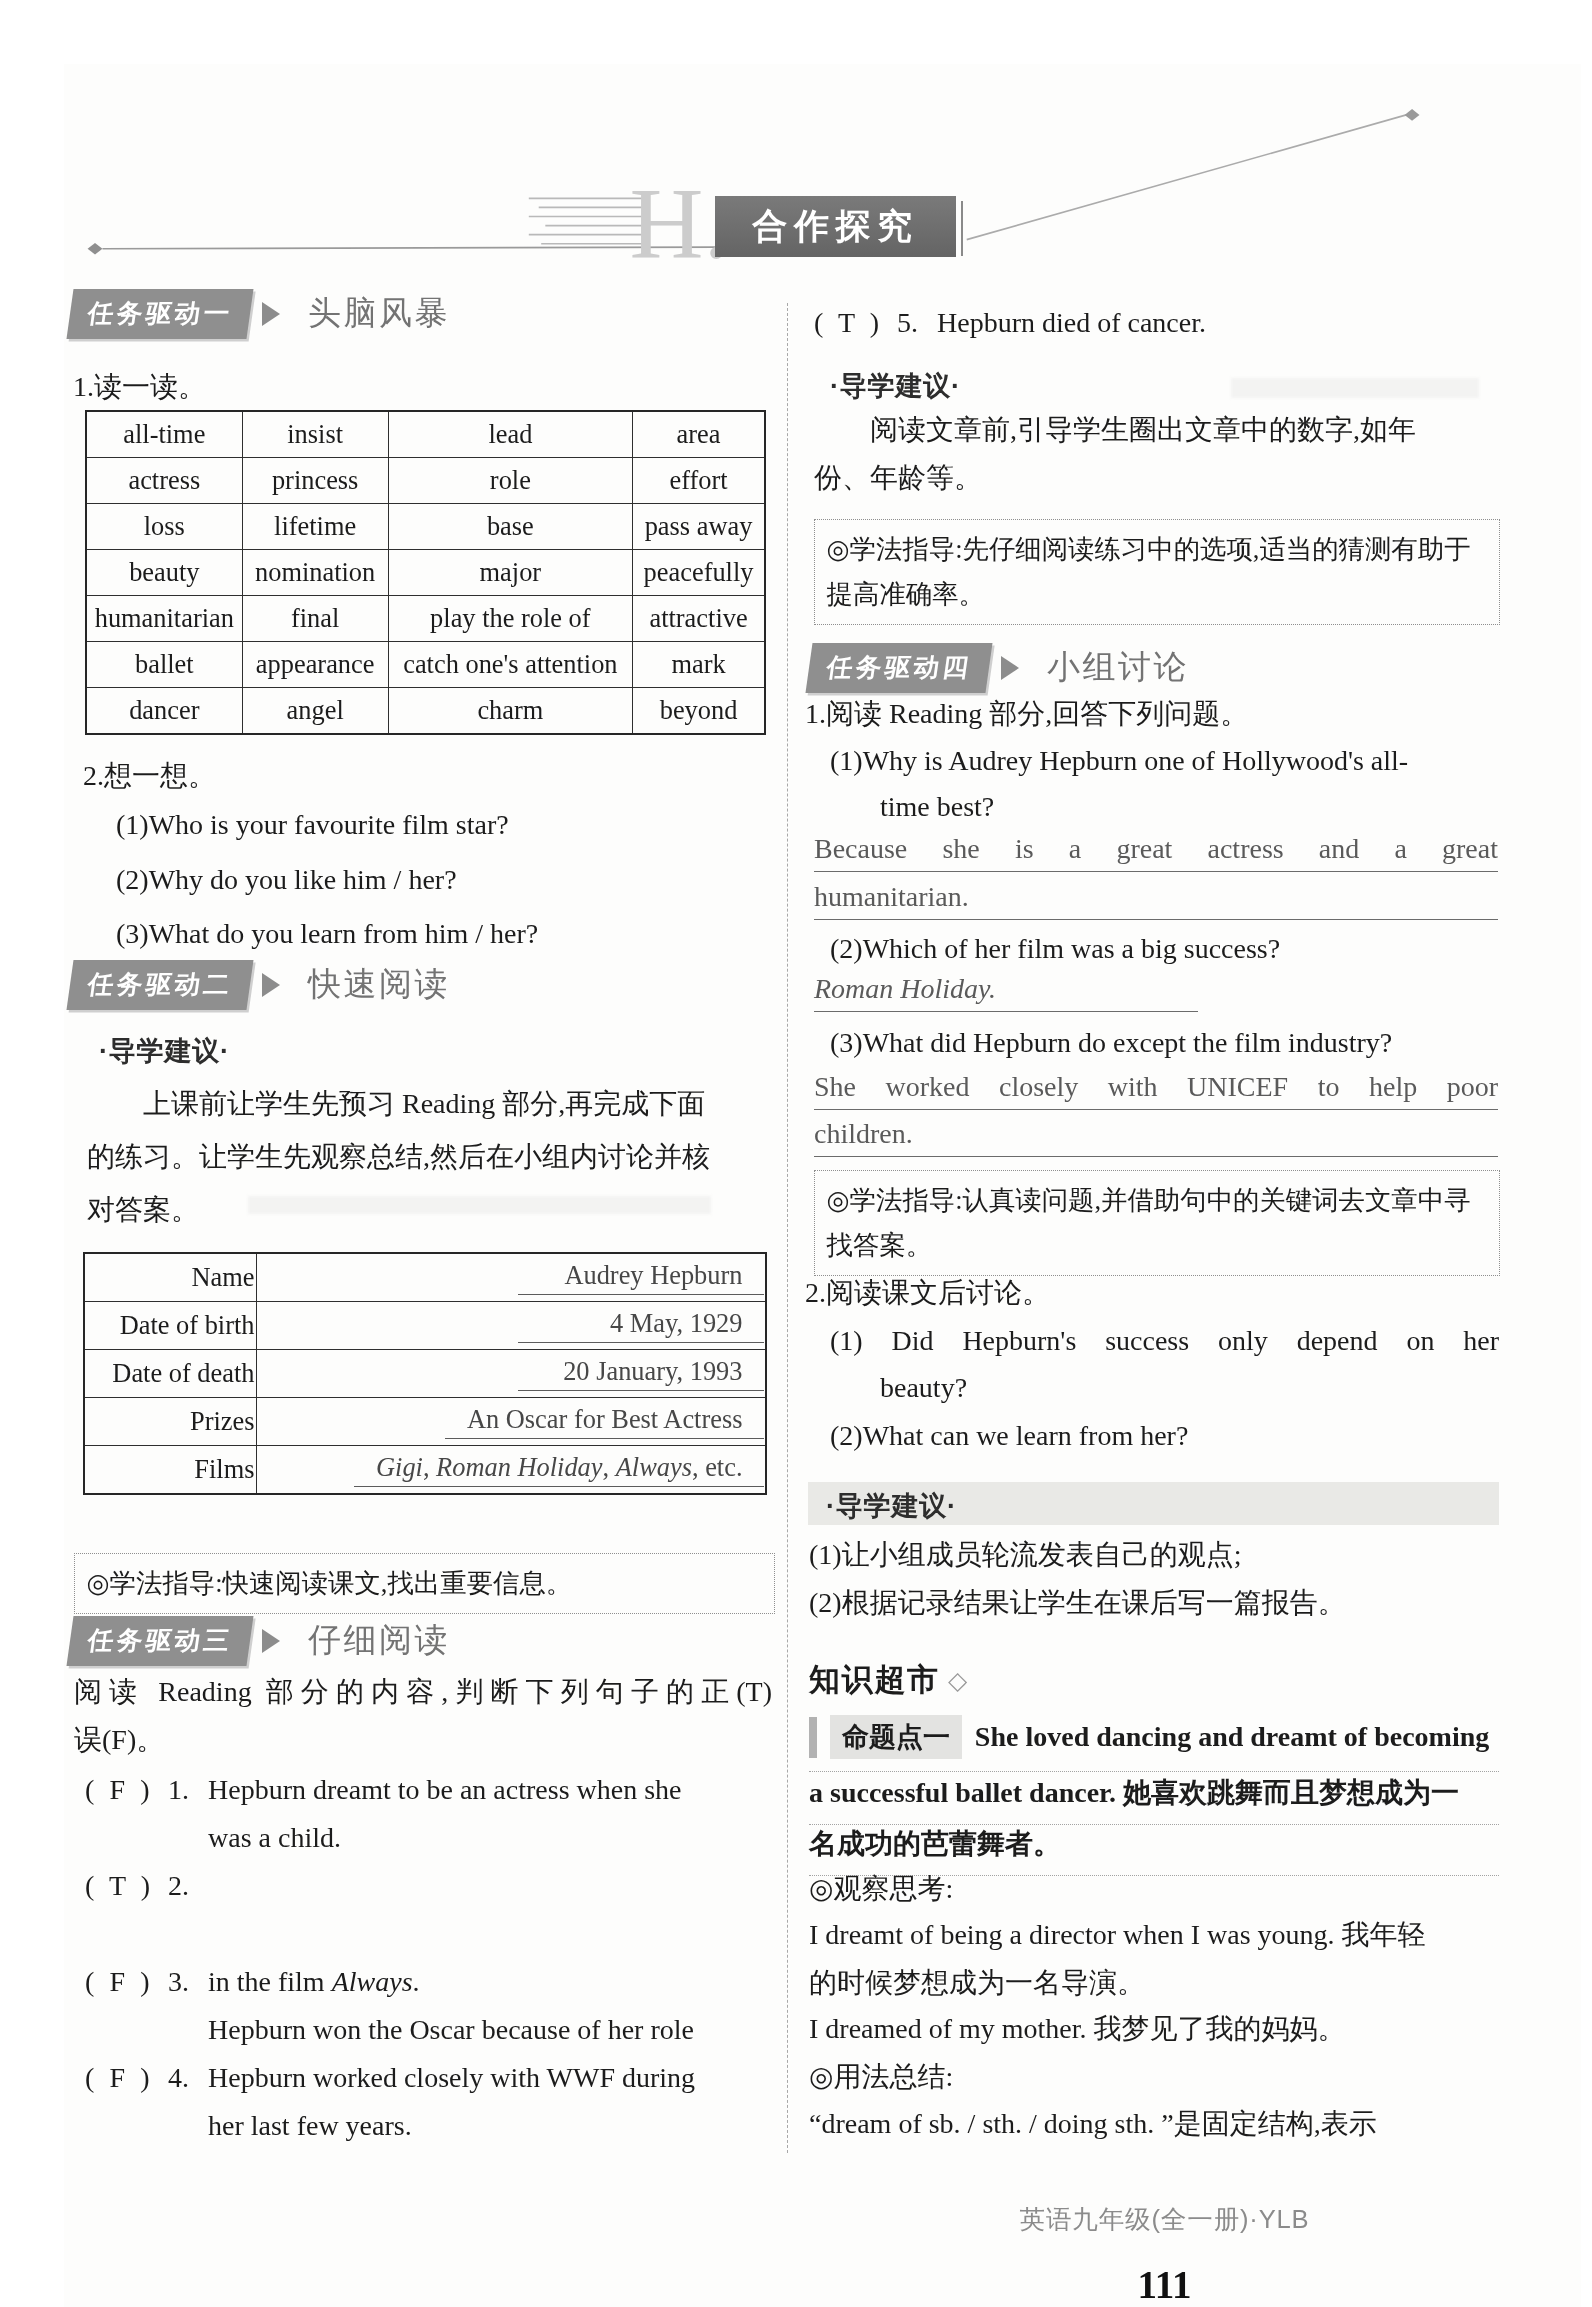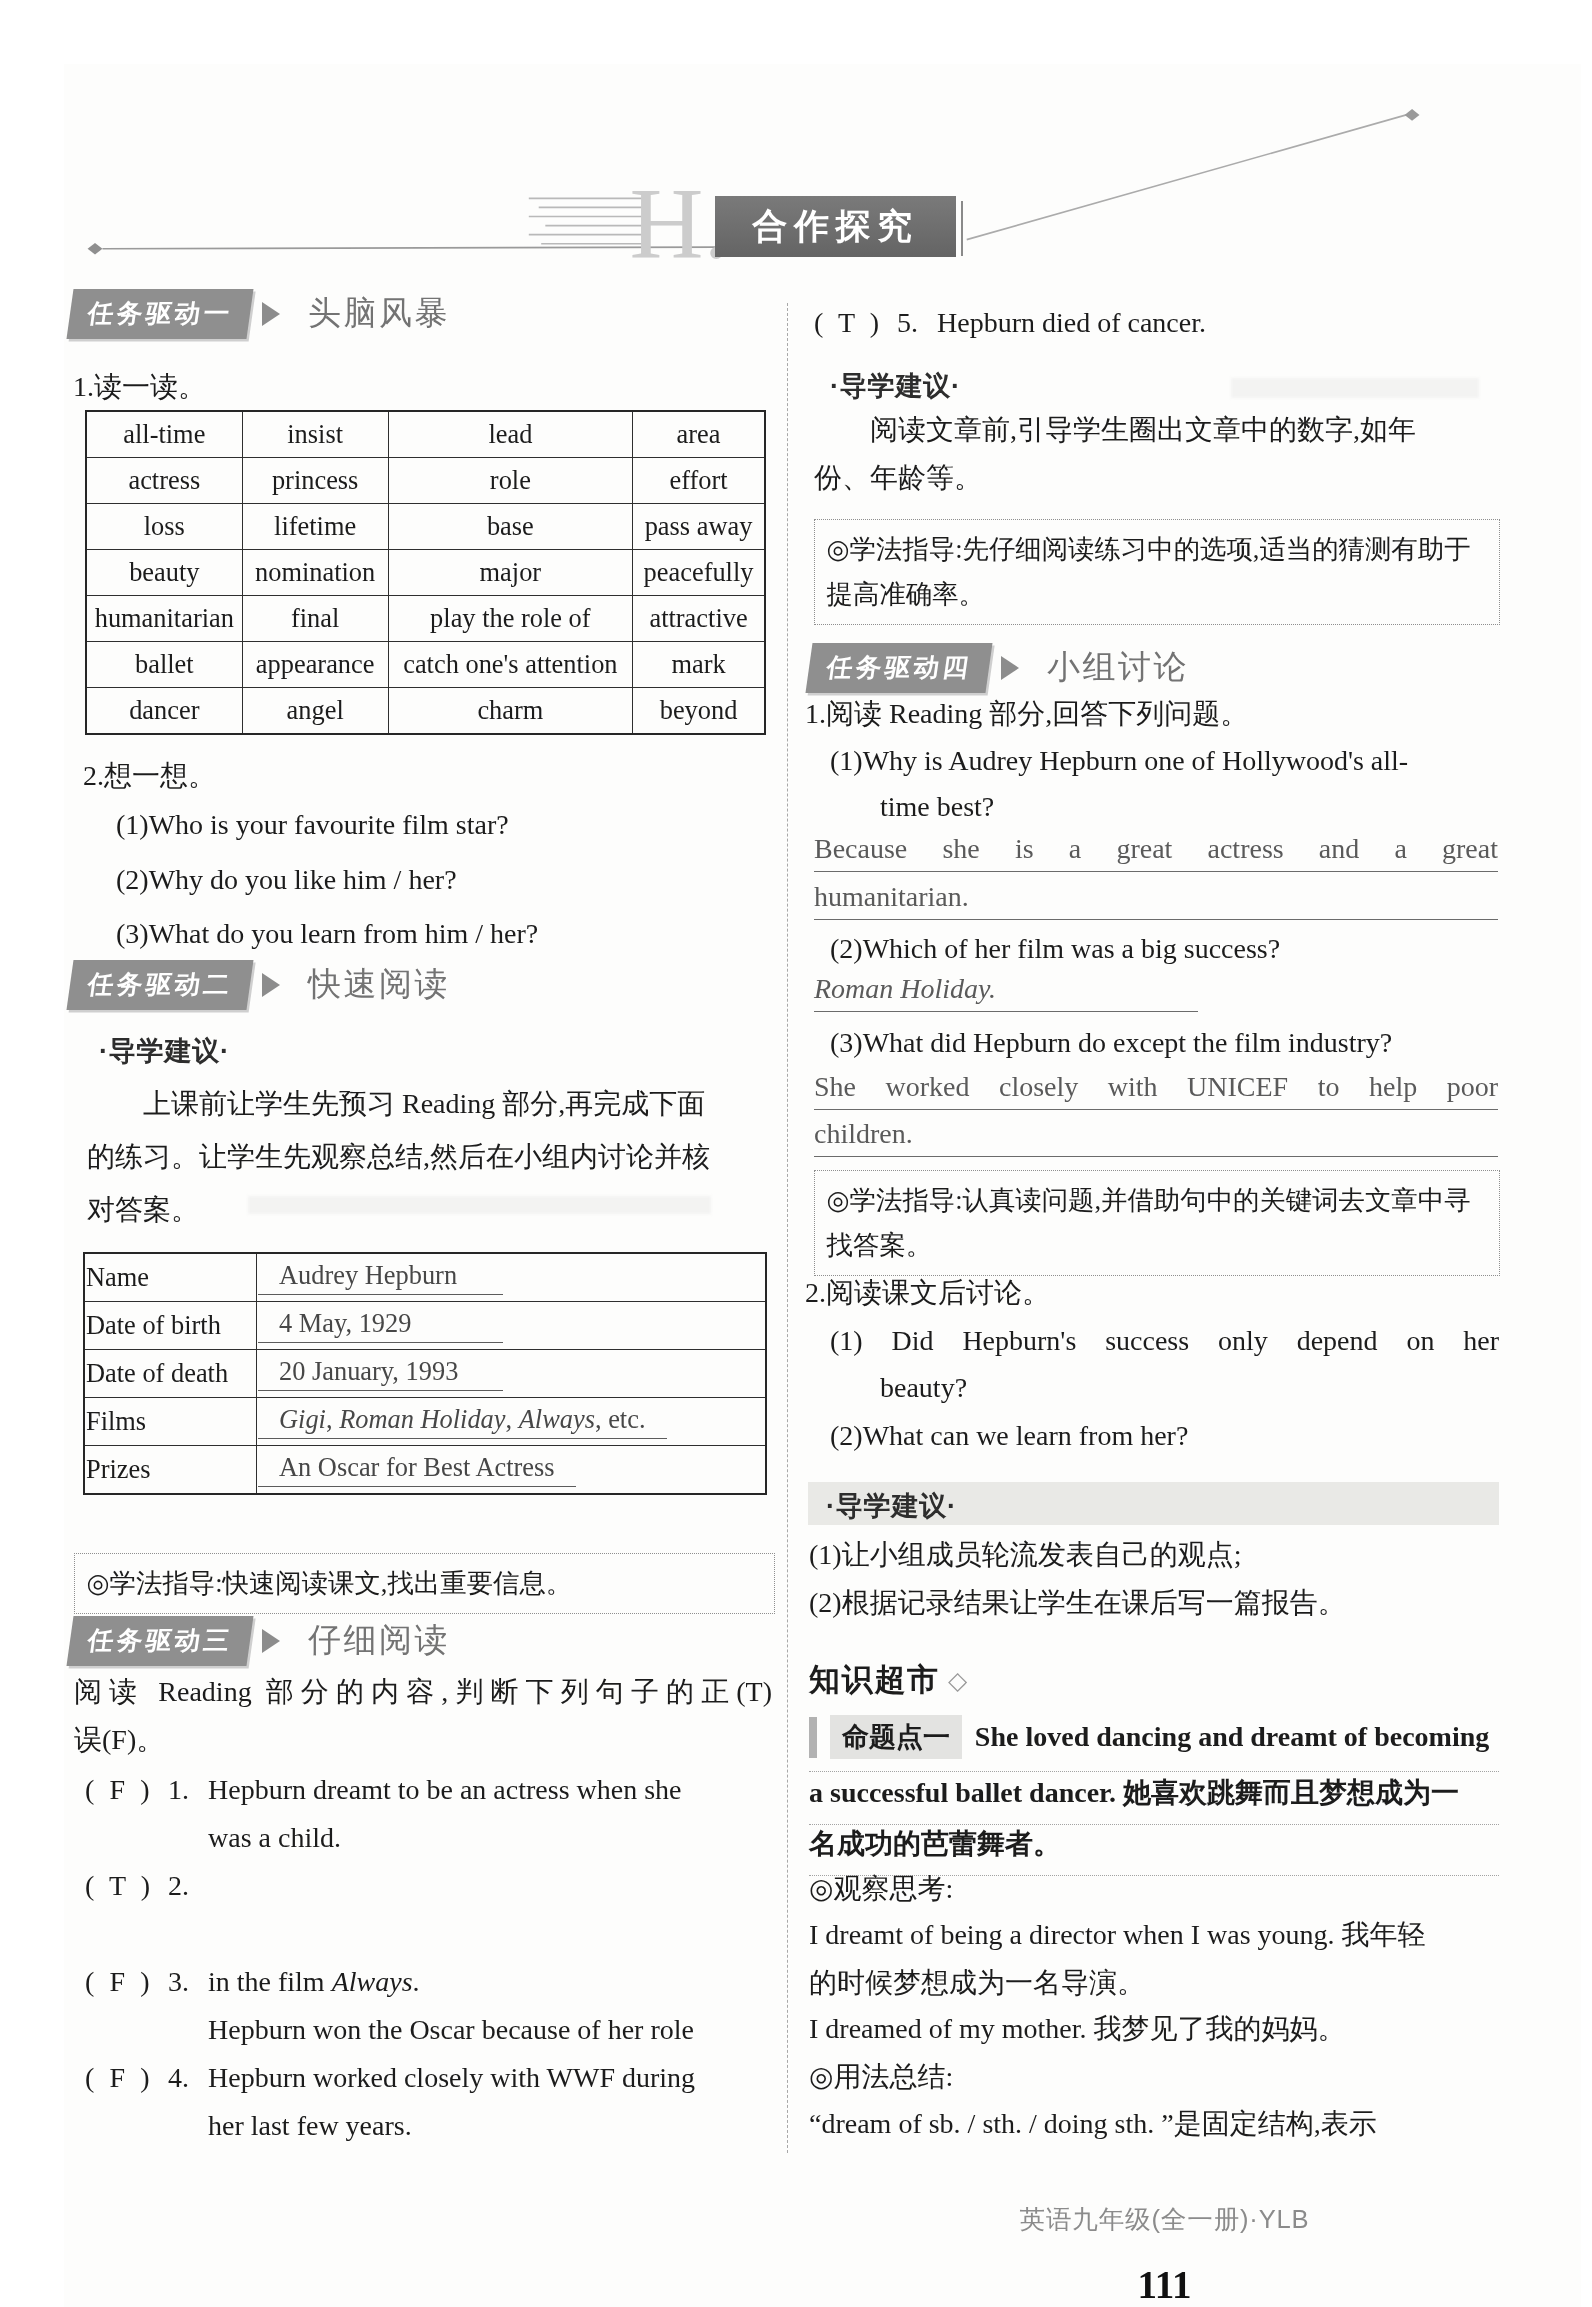--- a/index.html
+++ b/index.html
@@ -21,21 +21,21 @@
   .badge{background:#8f8f8f;color:#ffffff;font-weight:bold;font-size:25.6px;letter-spacing:3.3px;
          padding:7.4px 18px;transform:skewX(-8deg);box-shadow:2.5px 2.5px 0 #cfcfcf;white-space:nowrap;}
   .arrow{width:0;height:0;border:12.4px solid transparent;border-left:18px solid #8c8c8c;margin-left:11.6px;}
   .ttl{font-weight:400;font-size:33px;color:#737373;letter-spacing:2.5px;margin-left:16px;white-space:nowrap;}
   .guide{font-weight:bold;font-size:27px;color:#2d2d2d;letter-spacing:0.8px;}
   
   table{border-collapse:collapse;table-layout:fixed;}
   .vtab{width:681px;border:2.5px solid #262626;}
   .vtab td{border:1.7px solid #2f2f2f;height:45px;text-align:center;font-size:26.4px;padding:0 1.7px;}
   .itab{width:684px;border:2.5px solid #262626;}
-  .itab td{border:1.7px solid #2f2f2f;height:45px;text-align:left;font-size:26.4px;}
+  .itab td{border:1.7px solid #2f2f2f;height:45px;text-align:right;font-size:26.4px;}
   .u{display:inline-block;border-bottom:1.7px solid #5c5c5c;padding:0 21.5px 2.5px;color:#474747;min-width:40%;}
   
   .tipbox{border:1.7px dotted #8f8f8f;padding:6.6px 11.6px;font-size:26.4px;line-height:1.72;background:#fdfdfc;}
   
   .tf{display:flex;align-items:flex-start;font-size:28px;}
   .tfm{width:83px;letter-spacing:4.1px;flex:none;}
   .tfn{width:40px;flex:none;}
   .tft{flex:1;}
   .tft .ln{height:48px;}
   
@@ -162,28 +162,28 @@
   </tr>
   <tr>
     <td>Date of birth</td>
     <td><span class="u">4 May, 1929</span></td>
   </tr>
   <tr>
     <td>Date of death</td>
     <td><span class="u">20 January, 1993</span></td>
   </tr>
   <tr>
+    <td>Prizes</td>
+    <td><span class="u">An Oscar for Best Actress</span></td>
+  </tr>
+  <tr>
     <td>Films</td>
     <td>
       <span class="u"><span class="it">Gigi</span><span>, </span><span class="it">Roman Holiday</span><span>, </span><span class="it">Always</span><span>, etc.</span></span>
     </td>
-  </tr>
-  <tr>
-    <td>Prizes</td>
-    <td><span class="u">An Oscar for Best Actress</span></td>
   </tr>
 </tbody>
   </table>
 
 <div class="abs tipbox" style="left:74px;top:1553px;width:676px;">◎学法指导:快速阅读课文,找出重要信息。</div>
 
 <div class="abs task" style="left:70px;top:1616px;">
   <span class="badge cjk">任务驱动三</span>
   <span class="arrow"></span>
   <span class="ttl cjk">仔细阅读</span>

